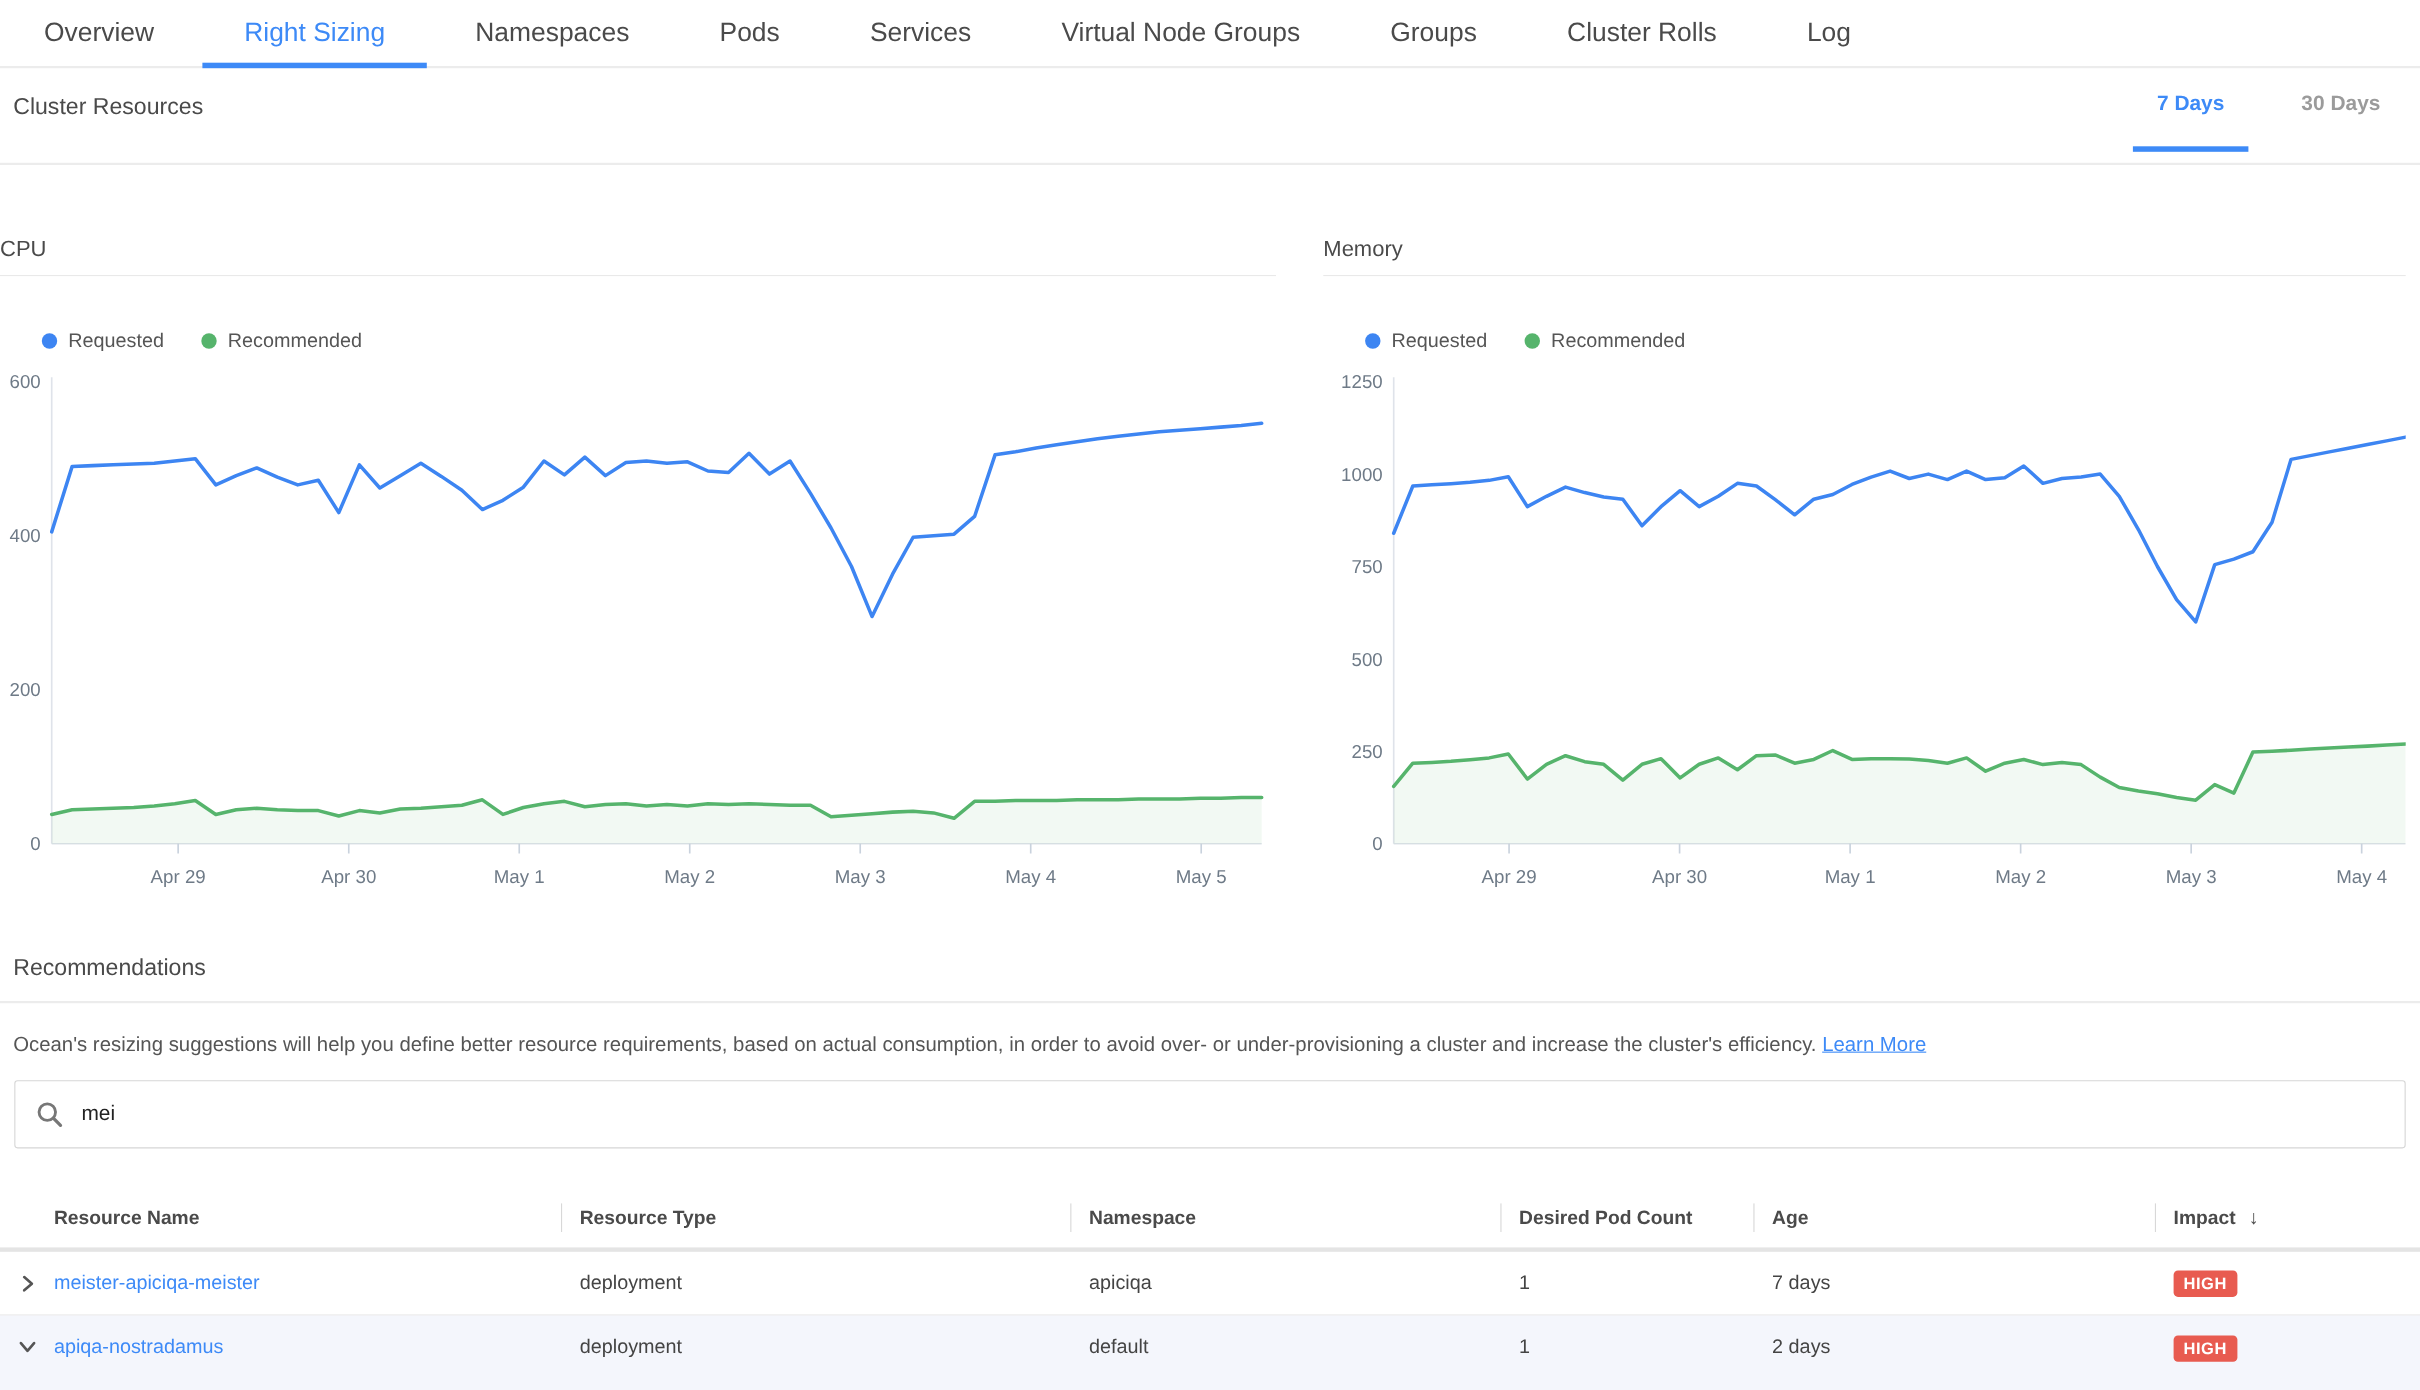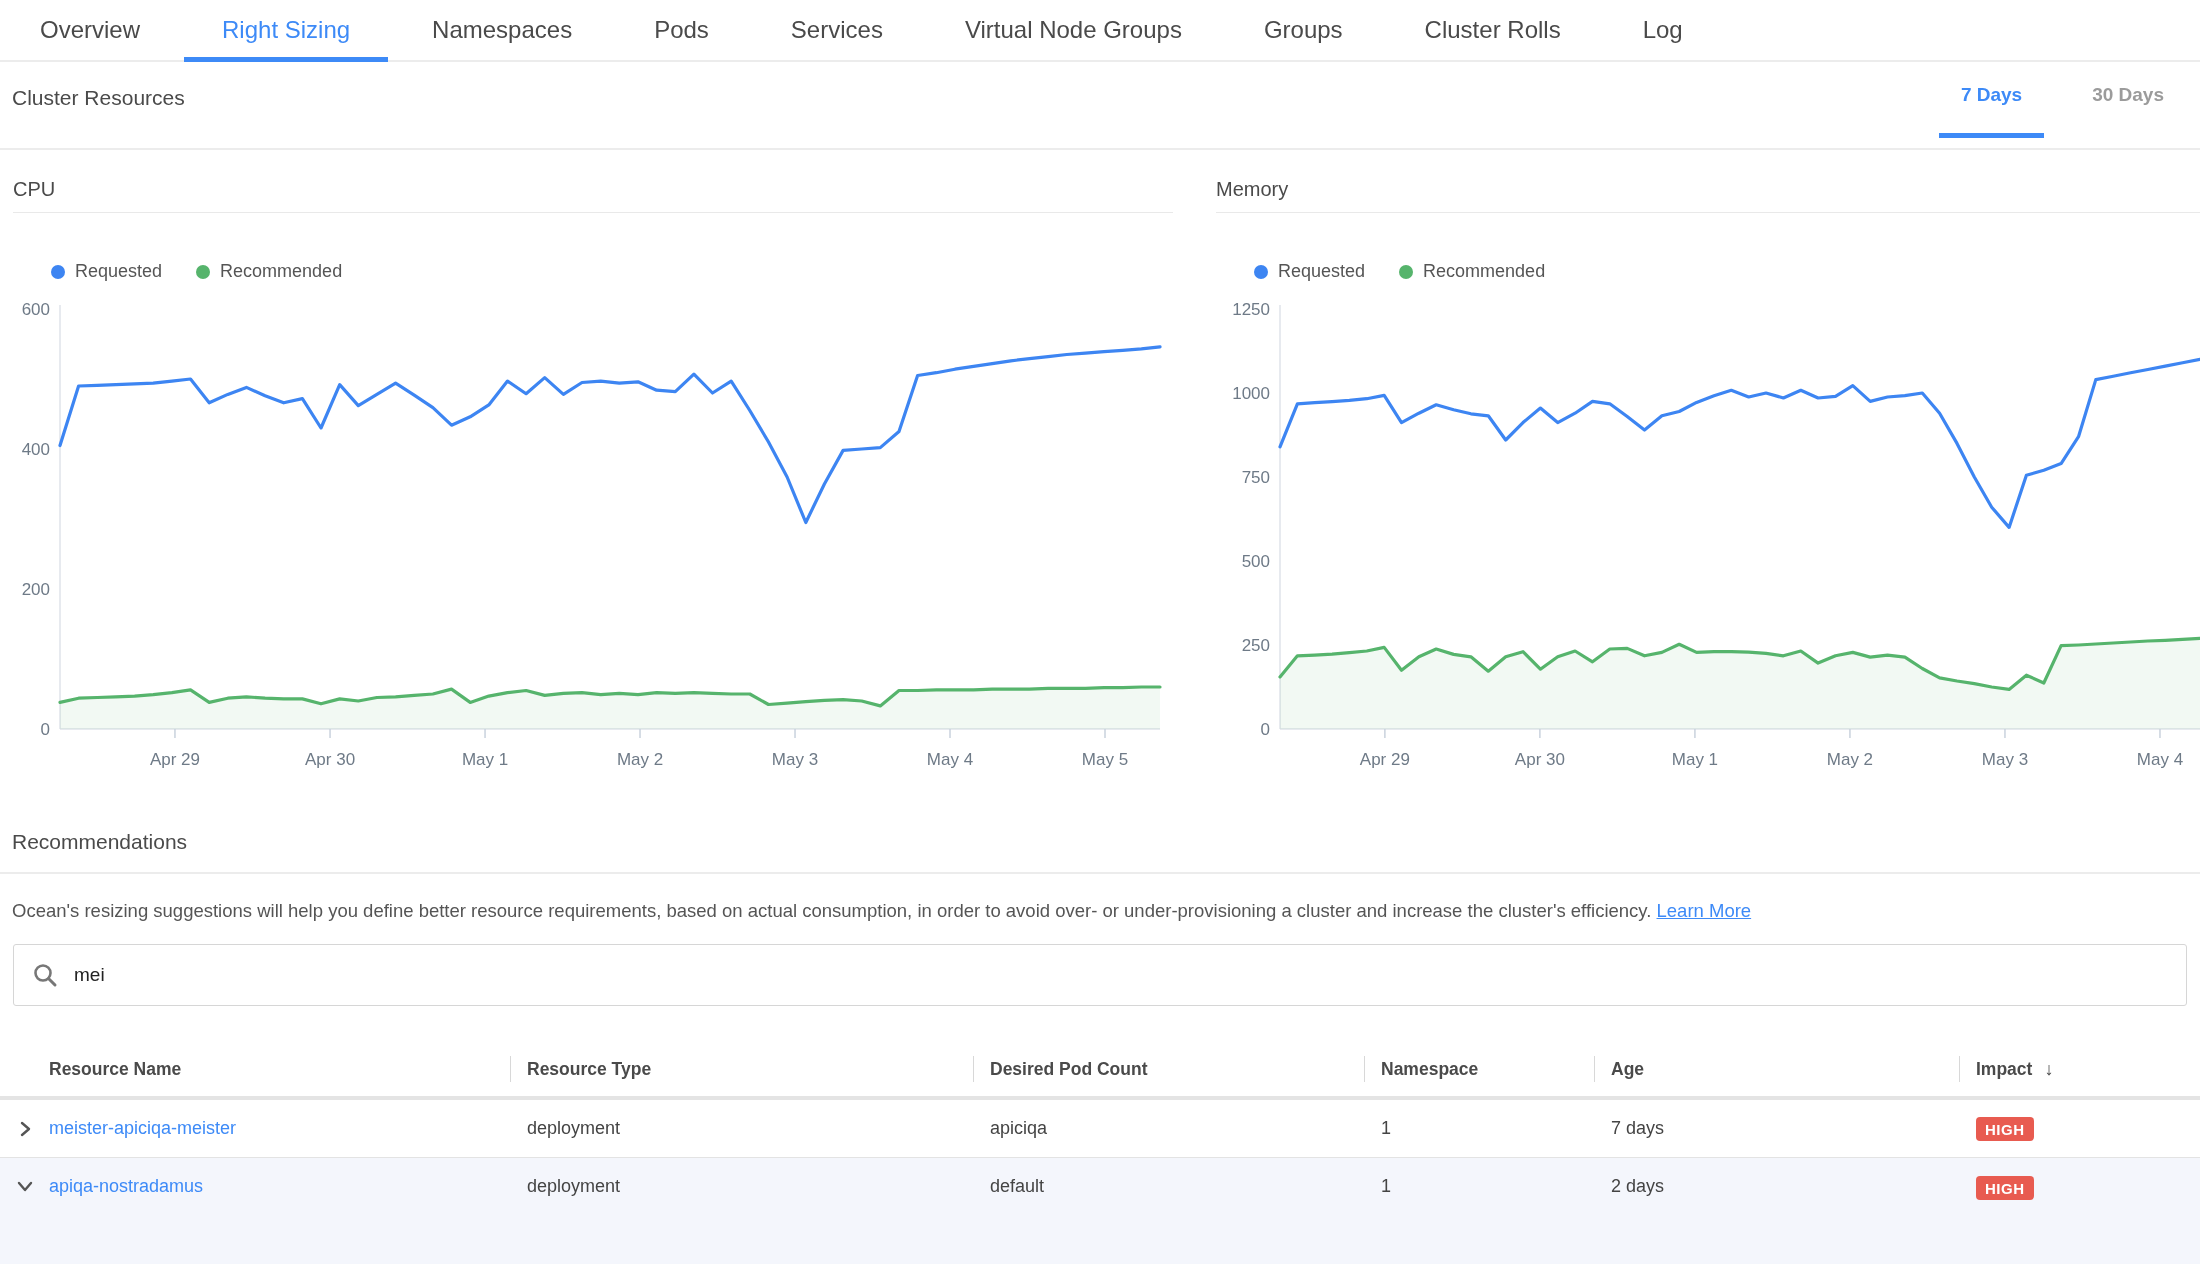--- a/index.html
+++ b/index.html
@@ -16,21 +16,21 @@
   
   .section-head { display:flex; align-items:flex-end; justify-content:space-between;
     height:88px; border-bottom:2px solid #ececec; padding:0 14px 12px 12px; }
   .section-title { font-size:21px; padding-bottom:26px; }
   .range-toggle { display:flex; gap:26px; }
   .range-opt { font-size:19px; padding:0 22px 30px 22px; position:relative; cursor:pointer; color:#9b9b9b; font-weight:bold; }
   .range-opt.active { color:#3d8af7; }
   .range-opt.active::after { content:""; position:absolute; left:0; right:0; bottom:-2px; height:5px; background:#3d8af7; }
 
   
-  .charts { display:flex; gap:43px; padding-left:13px; margin-top:28px; }
+  .charts { display:flex; gap:43px; margin-top:66px; }
   .chart-panel { width:1160px; flex:none; }
   .chart-panel.mem { width:984px; }
   .chart-title { font-size:20px; padding-bottom:11px; border-bottom:1px solid #e9e9e9; }
   .legend { display:flex; gap:34px; margin:48px 0 0 38px; align-items:center; }
   .legend-item { display:flex; align-items:center; gap:10px; font-size:18px; color:#555; }
   .dot { width:14px; height:14px; border-radius:50%; flex:none; }
   svg.chart { display:block; margin-top:12px; }
   svg.chart text.tick { font-family:"Liberation Sans", sans-serif; font-size:17px; fill:#6e7a87; }
 
   
@@ -188,22 +188,22 @@
   </svg>
   <input type="text" value="mei" style="">
 </div>
 
 <div class="table">
 
   <div class="tgrid thead">
     <div class="th first"></div>
     <div class="th first">Resource Name</div>
     <div class="th divided">Resource Type</div>
+    <div class="th divided">Namespace</div>
     <div class="th divided">Desired Pod Count</div>
-    <div class="th divided">Namespace</div>
     <div class="th divided">Age</div>
     <div class="th divided">
       <span>Impact</span>
       <span class="sort-arrow">↓</span>
     </div>
   </div>
 
   <div class="tgrid tr">
     <div class="expander">
       <svg width="18" height="18" viewBox="0 0 18 18">

